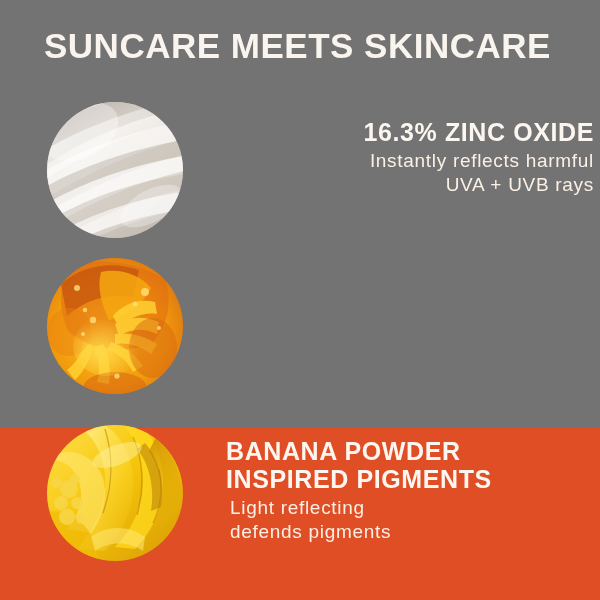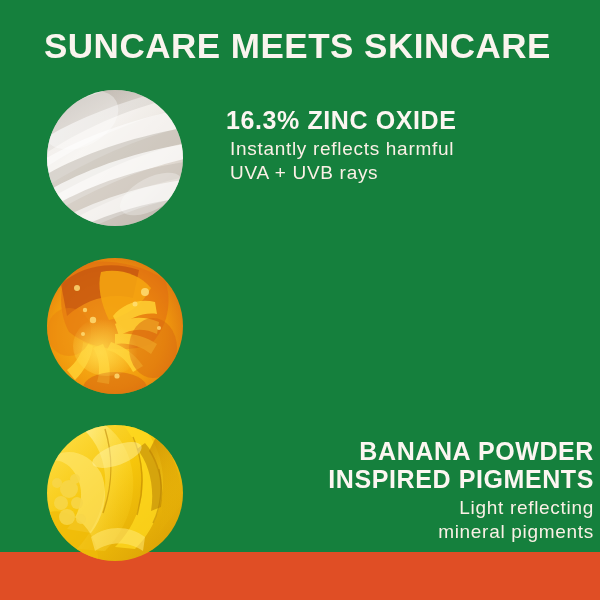--- a/index.html
+++ b/index.html
@@ -10,22 +10,22 @@
     width: 600px;
     height: 600px;
     overflow: hidden;
     font-family: "Liberation Sans", sans-serif;
     background: #e04e25;
   }
 
   #poster {
     position: relative;
     width: 600px;
-    height: 552px;
-    background: #15803d;
+    height: 428px;
+    background: #737373;
     box-sizing: border-box;
   }
 
   
   #headline {
     position: absolute;
     left: 44px;
     top: 27px;
     width: 520px;
     font-size: 35px;
@@ -36,21 +36,21 @@
     white-space: nowrap;
   }
 
   
   .feature-row {
     position: absolute;
     left: 0;
     width: 600px;
     height: 140px;
   }
-  #feature-row-0 { top: 88px; }
+  #feature-row-0 { top: 100px; text-align: right; }
   #feature-row-1 { top: 256px; }
   #feature-row-2 { top: 423px; }
 
   .swatch {
     position: absolute;
     left: 47px;
     top: 2px;
     width: 136px;
     height: 136px;
     border-radius: 50%;
@@ -80,21 +80,21 @@
     font-weight: 300;
     letter-spacing: 0.7px;
     color: #fbf0e6;
     margin: 3px 0 0 4px;
     white-space: pre-line;
   }
 
   
   #feature-row-0 .feature-text { top: 18px; }
   #feature-row-1 .feature-text { top: 20px; }
-  #feature-row-2 .feature-text { top: 14px; text-align: right; }
+  #feature-row-2 .feature-text { top: 14px; }
 </style>
 </head>
 <body>
 
 <div id="poster">
 
   <div id="headline">SUNCARE MEETS SKINCARE</div>
 
   <div class="feature-row" id="feature-row-0">
     <div class="swatch">
@@ -222,17 +222,17 @@
           <path d="M112,44 C116,62 114,82 106,98"></path>
         </g>
         <path d="M44,112 C60,100 82,100 98,112 L96,126 C82,116 62,116 48,126 Z" fill="#ffe873" opacity="0.55"></path>
         <ellipse cx="70" cy="30" rx="26" ry="10" fill="#fff4ab" opacity="0.45" transform="rotate(-20 70 30)"></ellipse>
       </svg>
     </div>
     <div class="feature-text">
       <div class="feature-title">BANANA POWDER
 INSPIRED PIGMENTS</div>
       <div class="feature-desc">Light reflecting
-mineral pigments</div>
+defends pigments</div>
     </div>
   </div>
 
 </div>
 
 </body></html>

